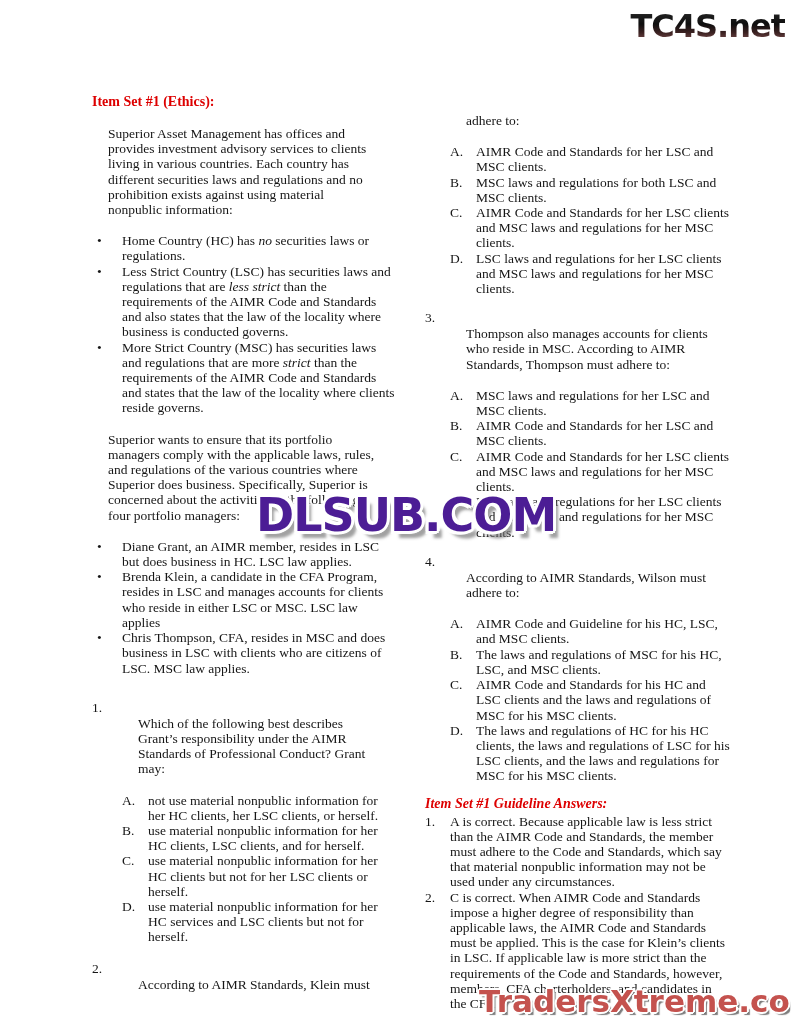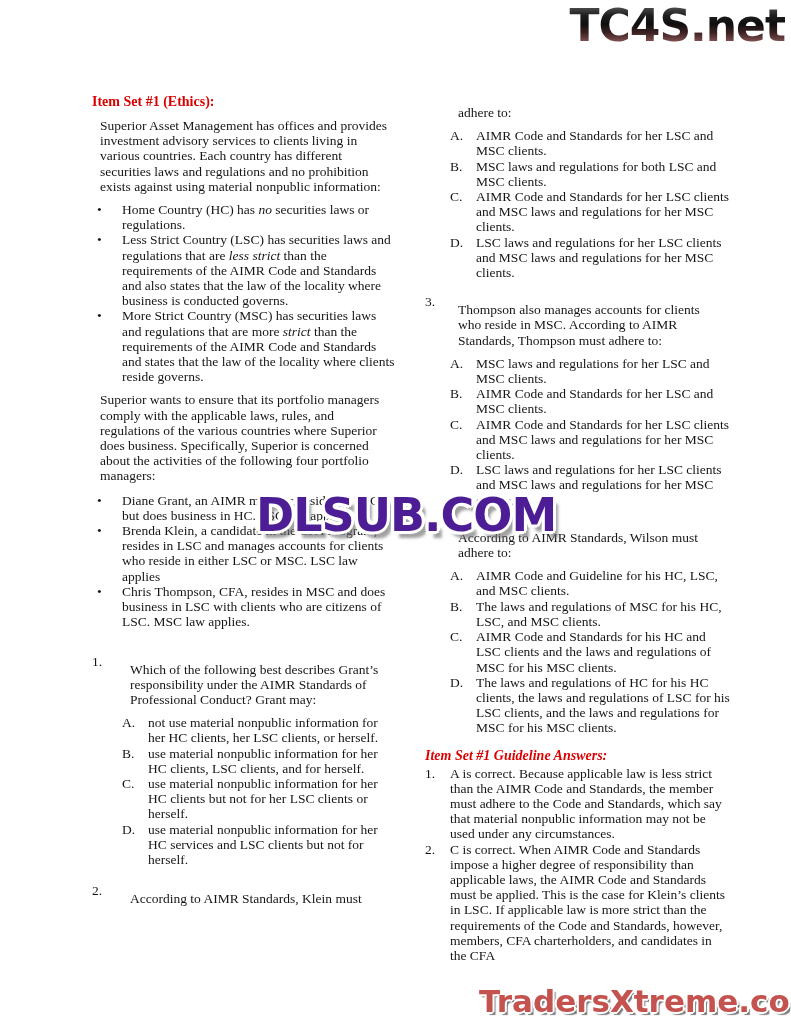--- a/index.html
+++ b/index.html
@@ -5,33 +5,33 @@
   html,body{margin:0;padding:0;}
   body{
     width:791px;height:1024px;position:relative;background:#ffffff;
     font-family:"Liberation Serif", serif;font-size:13.5px;line-height:15.2px;
     color:#161616;overflow:hidden;
     -webkit-font-smoothing:antialiased;
   }
   
   .tc4s{
     position:absolute;top:2px;right:6px;
-    font-family:"DejaVu Sans", sans-serif;font-weight:bold;font-size:44px;line-height:48px;
+    font-family:"DejaVu Sans", sans-serif;font-weight:bold;font-size:32px;line-height:48px;
     letter-spacing:-1px;
     background:linear-gradient(180deg,#6a6a6a 0%,#1e1e1e 28%,#0e0e0e 46%,#3c2222 64%,#7d4f4f 82%,#b39090 96%);
     -webkit-background-clip:text;background-clip:text;color:transparent;
   }
   
   .columns{position:absolute;left:92px;top:93px;width:642px;display:flex;}
   .col-left{width:305px;}
   .col-right{width:305px;margin-left:28px;padding-top:4px;}
   .red-heading{
     color:#dd0000;font-weight:bold;font-size:14px;line-height:17px;margin:0 0 1px 0;
   }
-  p{margin:8px;}
+  p{margin:16px;}
   
   .blist{margin:0;}
   .bitem{position:relative;padding-left:30px;}
   .bitem::before{content:"\2022";position:absolute;left:5px;top:0;}
   .managers{margin-top:9px;}
   
   .qblock{display:flex;}
   .qnum{width:30px;flex:0 0 30px;}
   .qbody{flex:1;}
   .opt{display:flex;}

